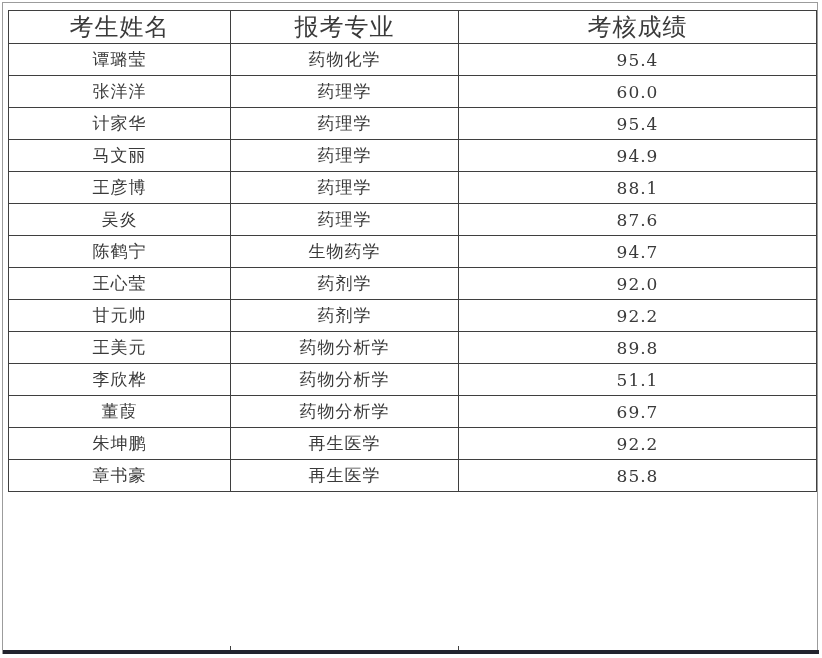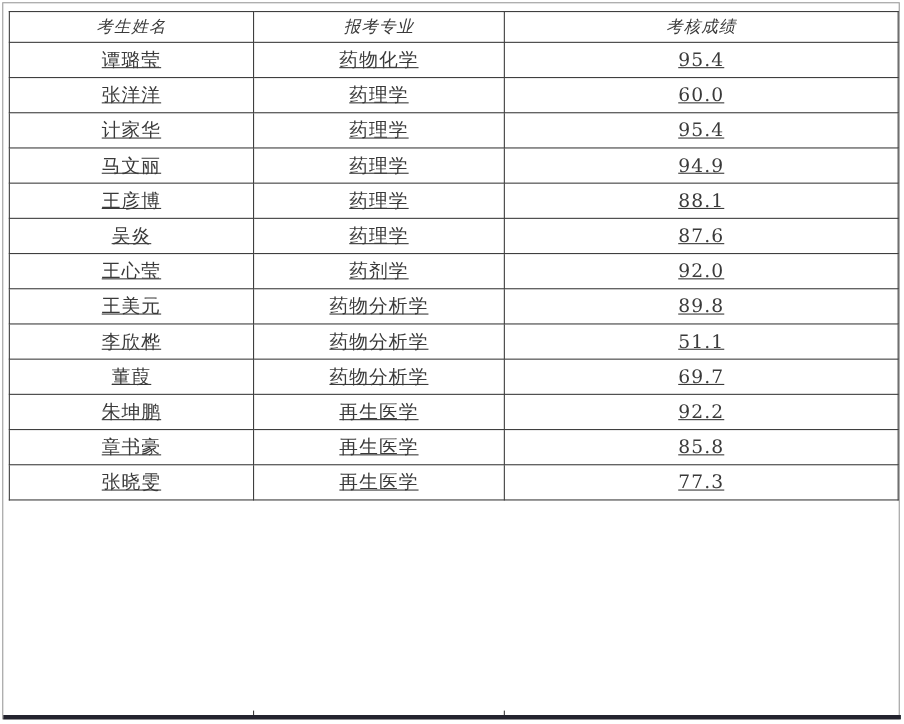--- a/index.html
+++ b/index.html
@@ -36,26 +36,24 @@
     text-align: center;
     vertical-align: middle;
     padding: 0;
     font-weight: normal;
     font-size: 17px;
     letter-spacing: 1px;
     color: #3a3a3a;
   }
   table.score-table th {
     height: 27px;
-    font-size: 15px;
-    font-style: italic;
+    font-size: 24px;
   }
   table.score-table td {
     height: 31px;
-    text-decoration: underline;
   }
   col.c-name  { width: 222px; }
   col.c-major { width: 228px; }
   col.c-score { width: 358px; }
   td.score-cell {
     font-family: "DejaVu Serif", "Liberation Serif", serif;
     letter-spacing: 2px;
     margin-top: 10px;
   }
   .v-stub {
@@ -117,23 +115,33 @@
         <td>王彦博</td>
         <td>药理学</td>
         <td class="score-cell">88.1</td>
       </tr>
       <tr>
         <td>吴炎</td>
         <td>药理学</td>
         <td class="score-cell">87.6</td>
       </tr>
       <tr>
+        <td>陈鹤宁</td>
+        <td>生物药学</td>
+        <td class="score-cell">94.7</td>
+      </tr>
+      <tr>
         <td>王心莹</td>
         <td>药剂学</td>
         <td class="score-cell">92.0</td>
+      </tr>
+      <tr>
+        <td>甘元帅</td>
+        <td>药剂学</td>
+        <td class="score-cell">92.2</td>
       </tr>
       <tr>
         <td>王美元</td>
         <td>药物分析学</td>
         <td class="score-cell">89.8</td>
       </tr>
       <tr>
         <td>李欣桦</td>
         <td>药物分析学</td>
         <td class="score-cell">51.1</td>
@@ -146,23 +154,18 @@
       <tr>
         <td>朱坤鹏</td>
         <td>再生医学</td>
         <td class="score-cell">92.2</td>
       </tr>
       <tr>
         <td>章书豪</td>
         <td>再生医学</td>
         <td class="score-cell">85.8</td>
       </tr>
-      <tr>
-        <td>张晓雯</td>
-        <td>再生医学</td>
-        <td class="score-cell">77.3</td>
-      </tr>
     </tbody>
 </table>
 
 <div class="v-stub s1"></div>
 <div class="v-stub s2"></div>
 <div class="bottom-rule"></div>
 
 </body></html>

